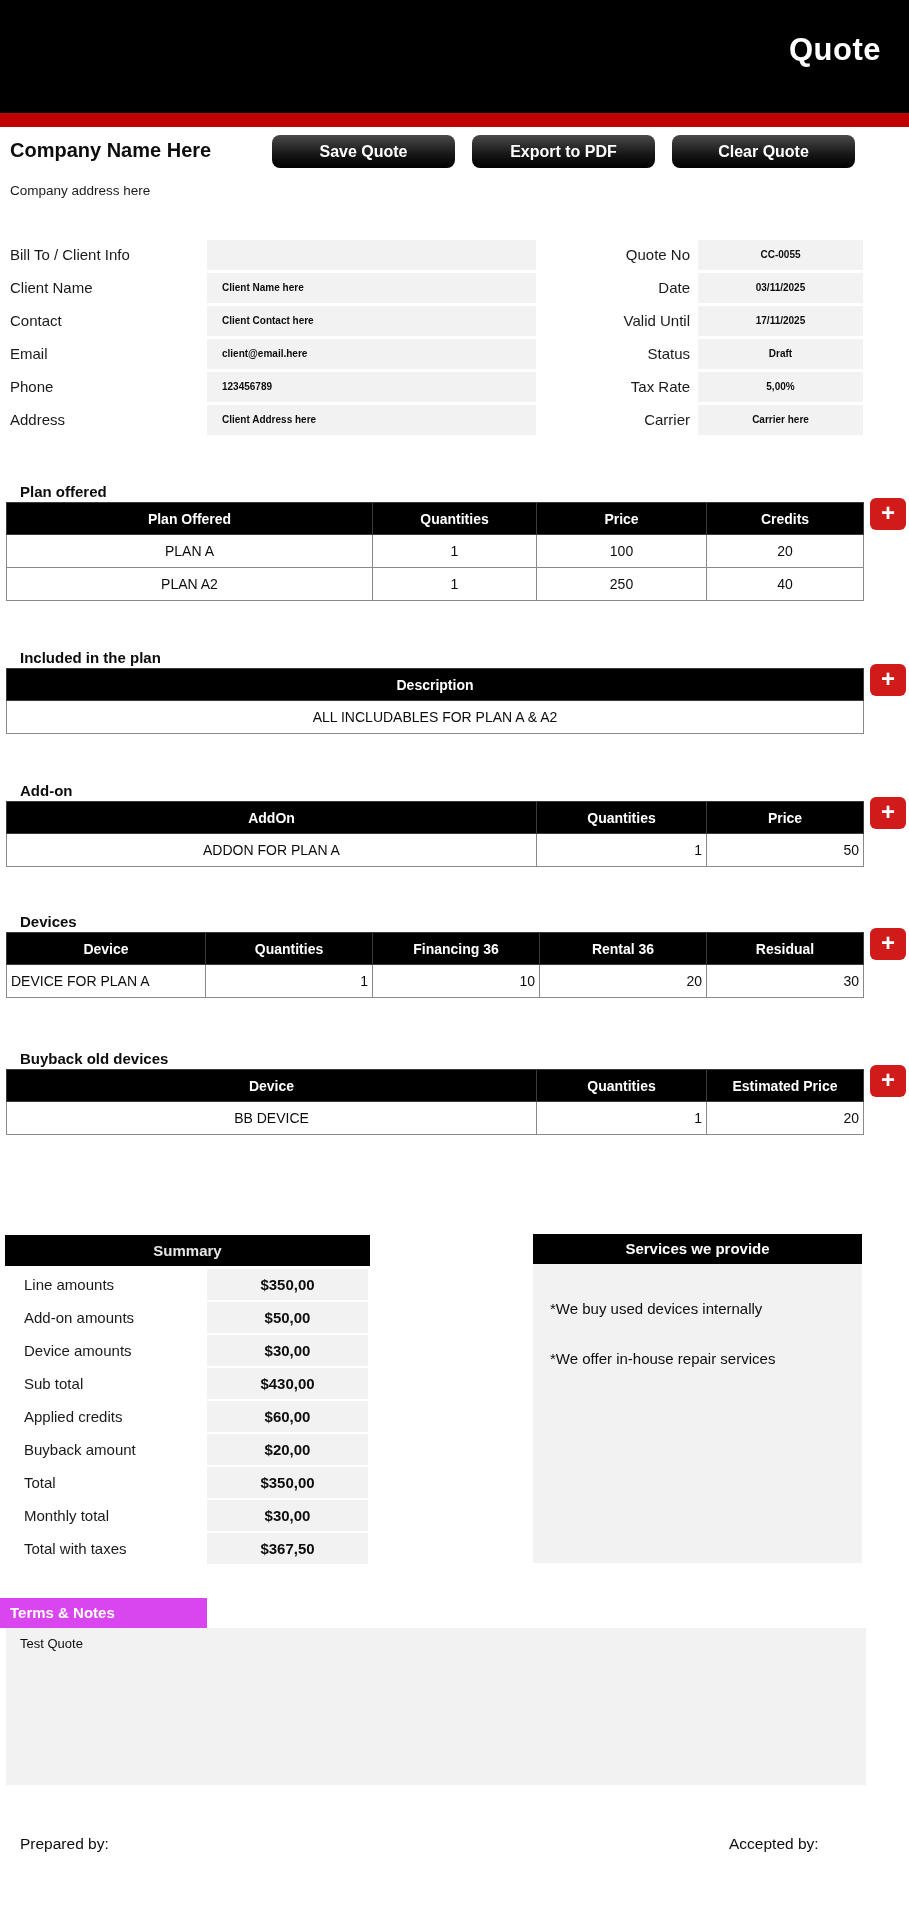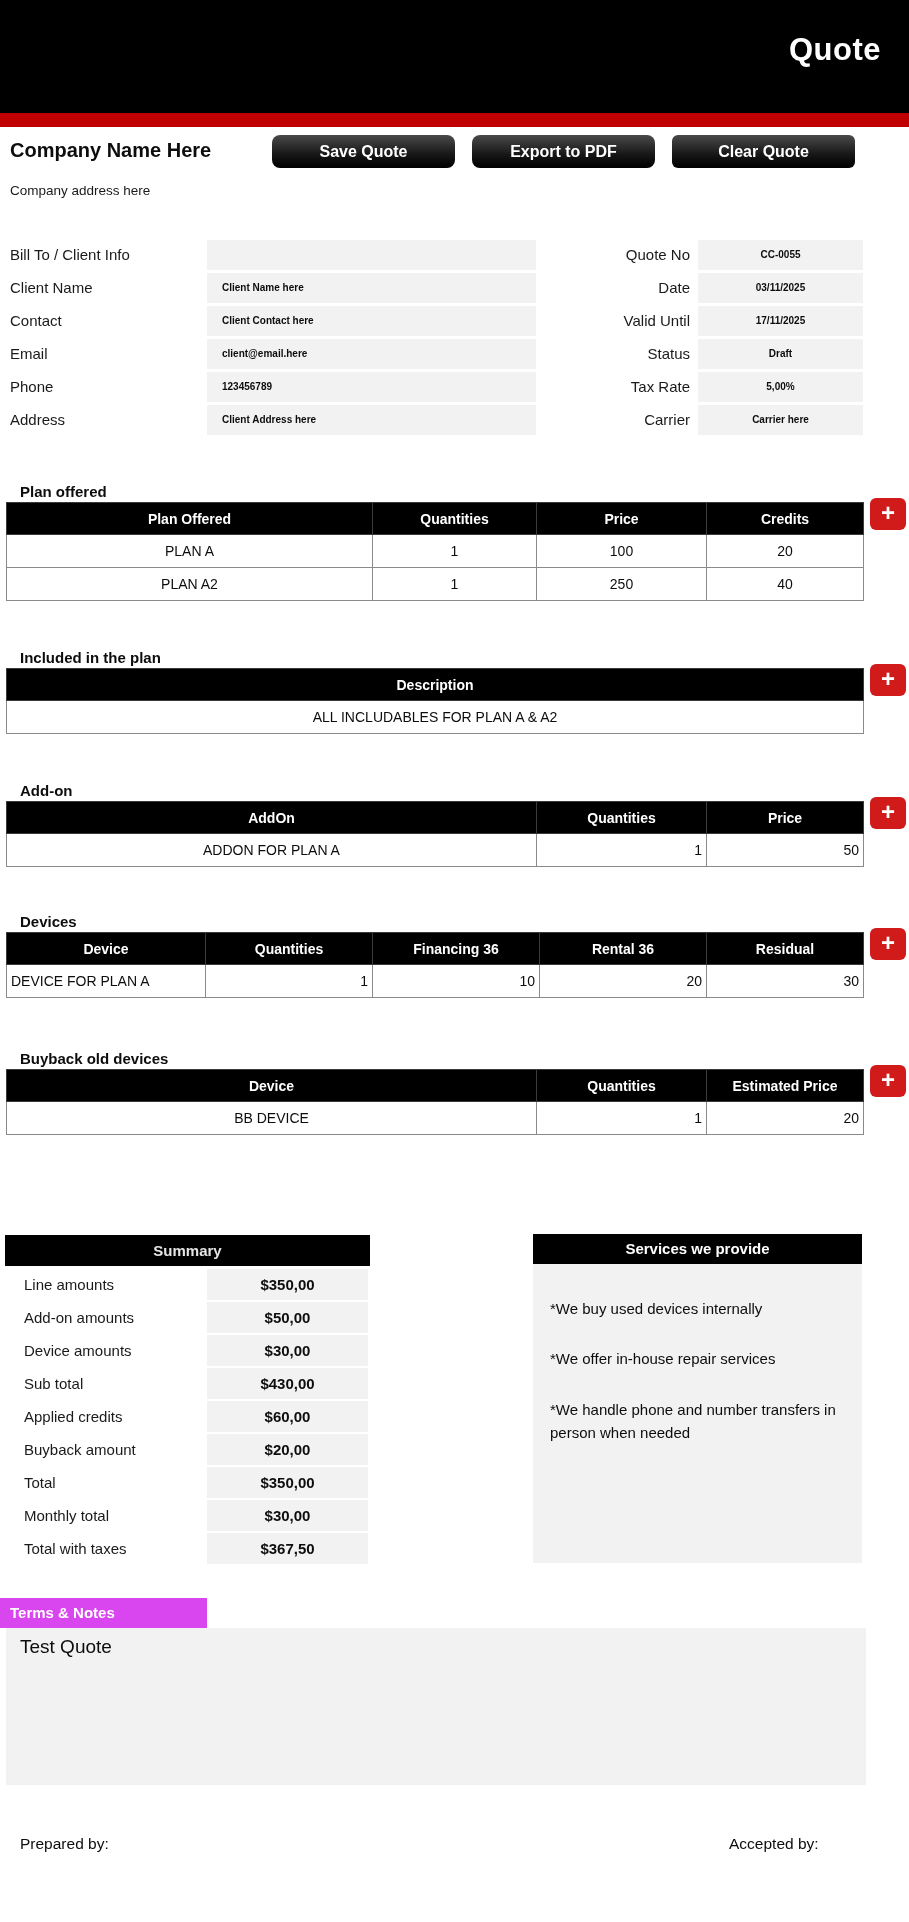--- a/index.html
+++ b/index.html
@@ -21,21 +21,21 @@
   
   .company-name { left:10px; top:139px; font-size:20px; font-weight:bold; color:#0d0d0d; }
   .company-address { left:10px; top:183px; font-size:13.5px; color:#1a1a1a; }
   .tb-btn {
     position:absolute; top:135px; width:183px; height:33px;
     background:linear-gradient(#4a4a4a, #161616 60%, #000);
     border:none; border-radius:8px; color:#fff; font-weight:bold; font-size:16px;
     font-family:"Liberation Sans", sans-serif; cursor:pointer;
     display:flex; align-items:center; justify-content:center;
   }
-  .btn-save { left:272px; } .btn-export { left:472px; } .btn-clear { left:672px;border-radius:6px; }
+  .btn-save { left:272px; } .btn-export { left:472px; } .btn-clear { left:672px; }
 
   
   .info-label { font-size:15px; color:#1a1a1a; line-height:30px; height:30px; }
   .info-rlabel { text-align:right; width:150px; }
   .info-box {
     background:#f2f2f2; height:30px; line-height:30px; font-size:10px; font-weight:bold;
     color:#0d0d0d;
   }
   .info-box.lval { width:329px; padding-left:15px; box-sizing:border-box; }
   .info-box.rval { width:165px; text-align:center; }
@@ -85,21 +85,21 @@
   }
   .svc-item { font-size:15px; line-height:1.55; color:#0d0d0d; margin:0 0 27px 0; }
 
   
   .terms-tab {
     left:0; top:1598px; width:207px; height:30px; background:#d946ef; color:#fff;
     font-size:15px; font-weight:bold; line-height:30px; padding-left:10px; box-sizing:border-box;
   }
   .terms-body {
     left:6px; top:1628px; width:860px; height:157px; background:#f2f2f2;
-    box-sizing:border-box; padding:8px 10px 0 14px; font-size:19px; color:#0d0d0d;
+    box-sizing:border-box; padding:8px 10px 0 14px; font-size:13px; color:#0d0d0d;
   }
 
   
   .footer-text { font-size:15.5px; color:#0d0d0d; }
 </style>
 </head>
 <body>
 
 <div class="abs banner">
   <div class="banner-title">Quote</div>
@@ -305,20 +305,19 @@
 <div class="abs sum-value" style="top:1467px;">$350,00</div>
 <div class="abs sum-label" style="top:1500px;">Monthly total</div>
 <div class="abs sum-value" style="top:1500px;">$30,00</div>
 <div class="abs sum-label" style="top:1533px;">Total with taxes</div>
 <div class="abs sum-value" style="top:1533px;">$367,50</div>
 
 <div class="abs svc-header">Services we provide</div>
 <div class="abs svc-body">
   <p class="svc-item">*We buy used devices internally</p>
   <p class="svc-item">*We offer in-house repair services</p>
-  <p class="svc-item">*We handle phone and number transfers in person when needed</p>
 </div>
 
 <div class="abs terms-tab">Terms &amp; Notes</div>
 <div class="abs terms-body">Test Quote</div>
 
 <div class="abs footer-text" style="left:20px; top:1835px;">Prepared by:</div>
 <div class="abs footer-text" style="left:729px; top:1835px;">Accepted by:</div>
 
 </body></html>

